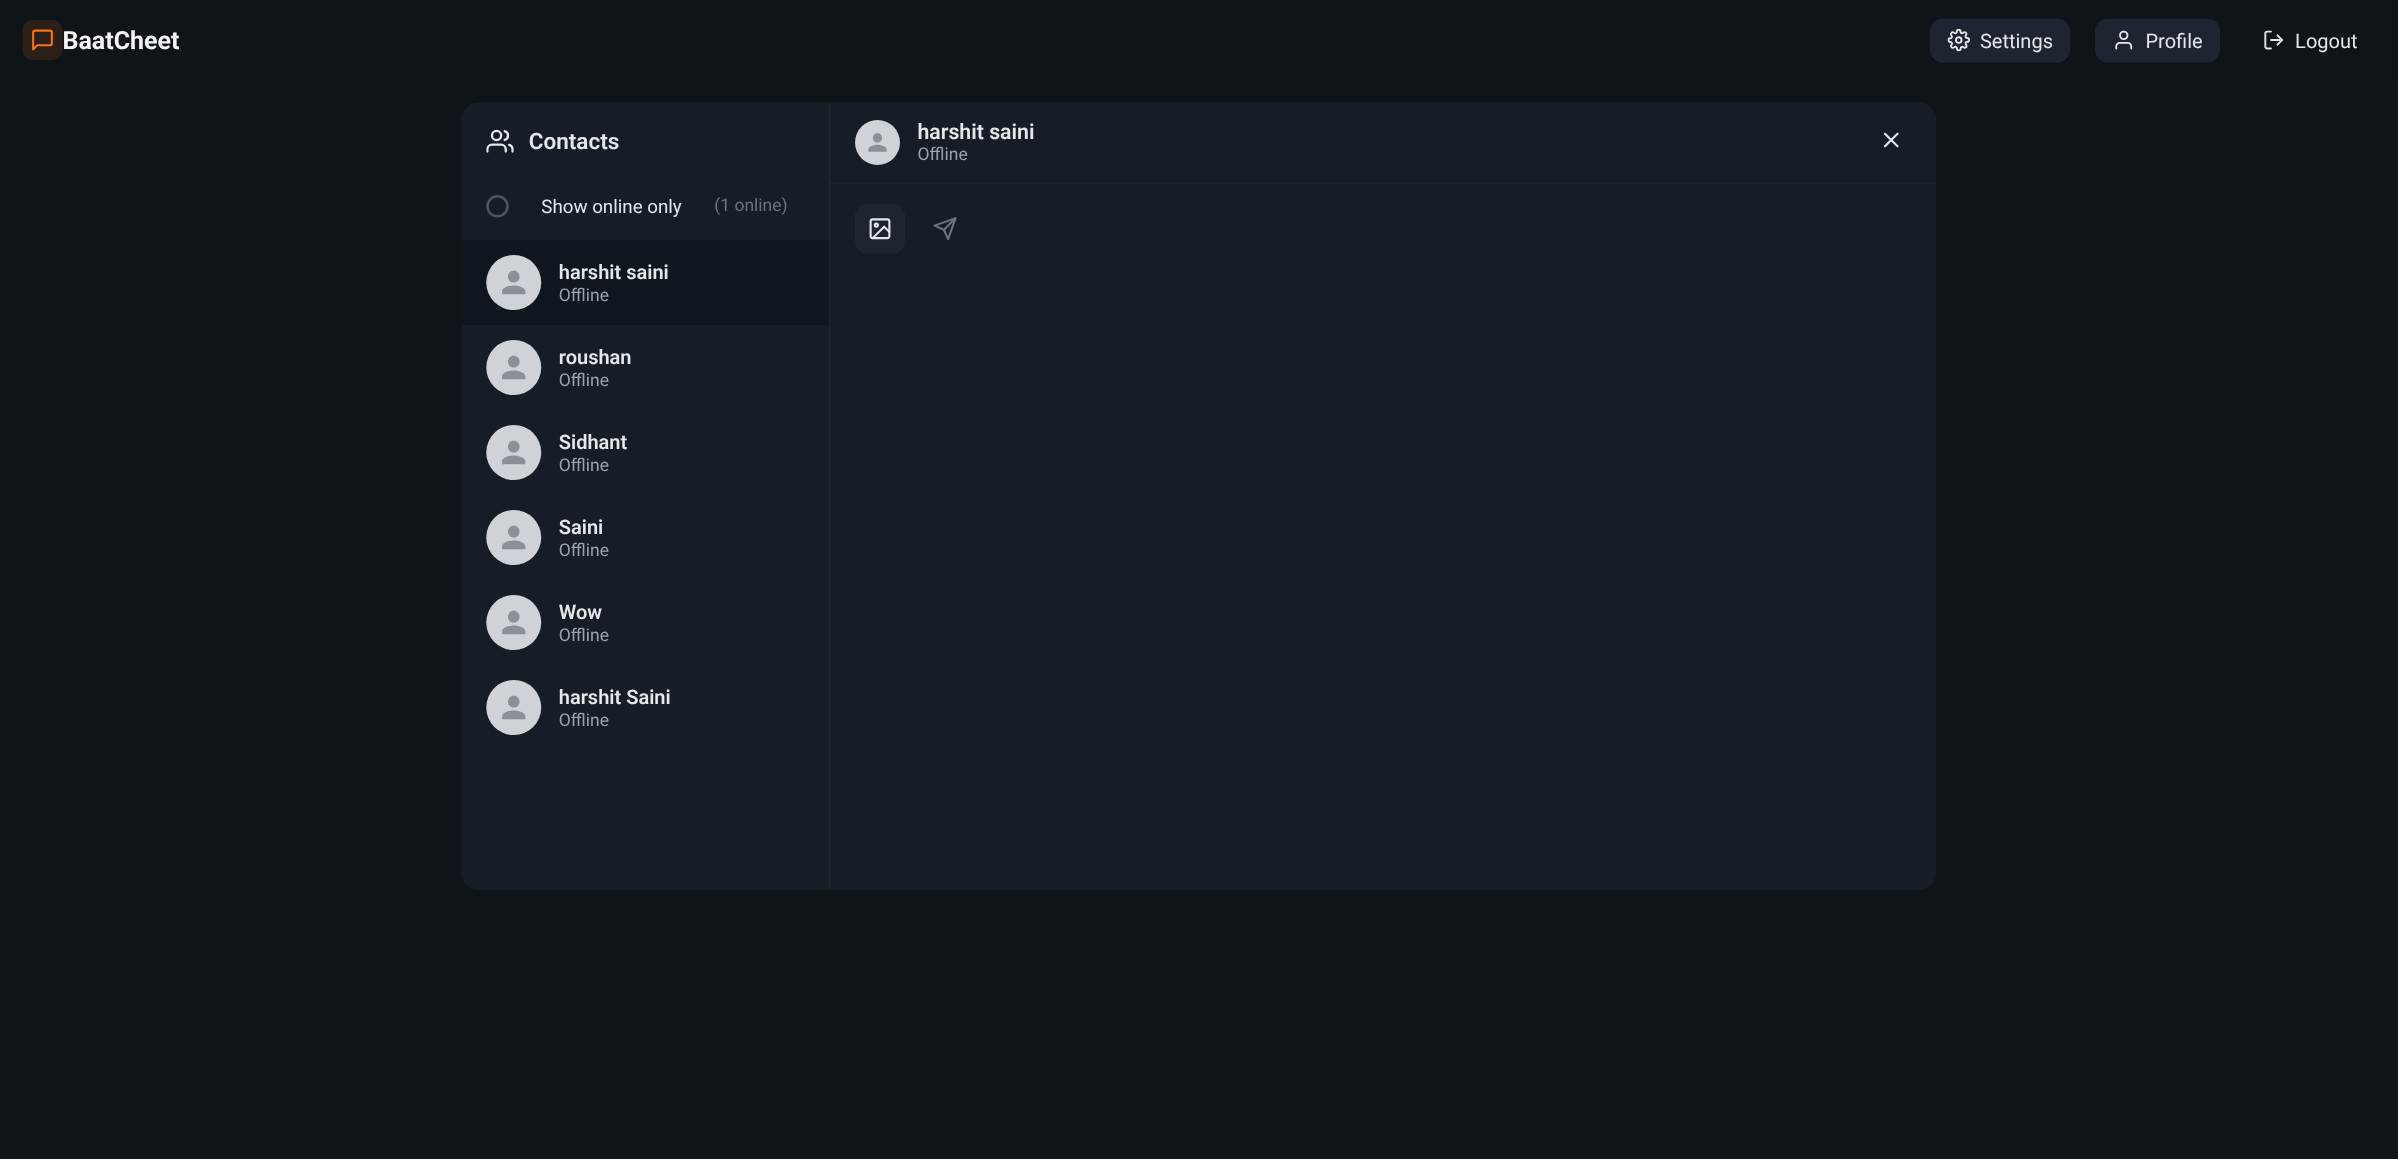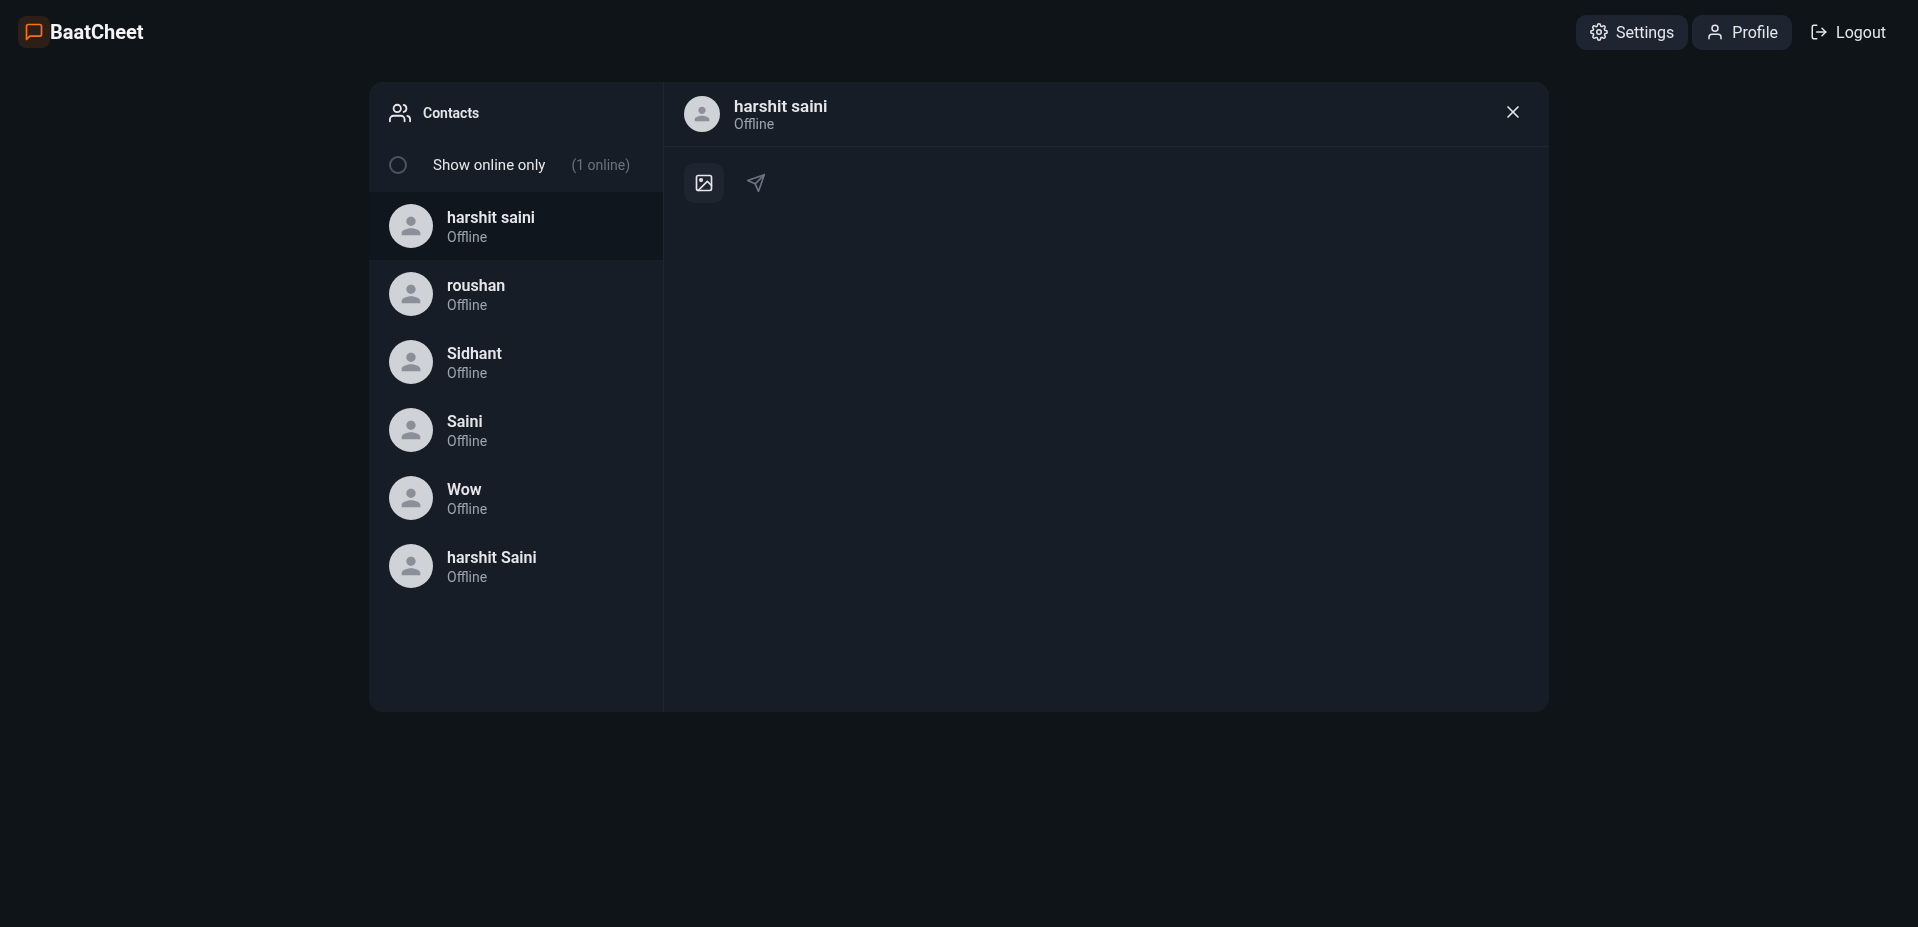--- a/index.html
+++ b/index.html
@@ -37,21 +37,21 @@
     background: var(--header-bg);
   }
   .brand { display:flex; align-items:center; gap:0; }
   .brand-logo {
     width:32px; height:32px; border-radius:8px;
     background: rgba(249,115,22,0.12);
     display:flex; align-items:center; justify-content:center;
   }
   .brand-name { font-weight:700; font-size:20px; color:#f3f4f6; }
 
-  .top-actions { display:flex; align-items:center; gap:4px;text-align:right; }
+  .top-actions { display:flex; align-items:center; gap:20px;text-align:right; }
   .top-btn {
     display:flex; align-items:center; gap:8px;
     padding:8px 14px; border-radius:10px;
     background: var(--btn-bg);
     color: var(--text); font-size:16px;
     cursor:pointer;
   }
   .top-btn svg { stroke: var(--text); }
   .logout-btn { background: transparent; color: var(--text); }
 
@@ -66,21 +66,21 @@
   }
 
   .sidebar {
     width: 295px;
     background: var(--panel);
     border-right: 1px solid rgba(255,255,255,0.04);
     display:flex; flex-direction:column;
   }
   .sidebar-head { padding: 20px 20px 14px 20px; }
   .sidebar-title-row { display:flex; align-items:center; gap:12px; }
-  .sidebar-title { font-size:14px; font-weight:600; color:#e5e7eb; }
+  .sidebar-title { font-size:18px; font-weight:600; color:#e5e7eb; }
   .filter-row { display:flex; align-items:center; gap:26px; margin-top:32px; font-size:15px; }
   .filter-toggle {
     width:18px; height:18px; border-radius:50%;
     border:2px solid #4b5563;
     flex-shrink:0;
   }
   .filter-label { color: var(--text); }
   .online-count { color: var(--text-dimmer); font-size:14px; }
 
   .contact-list { flex:1; overflow-y:auto; margin-top:4px; }

